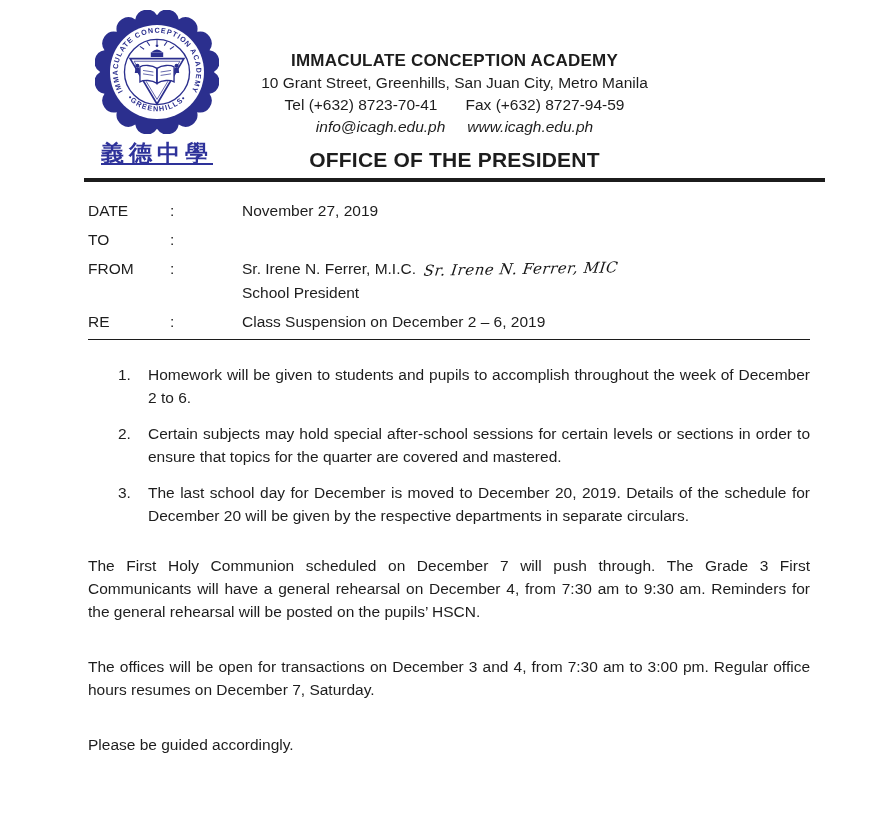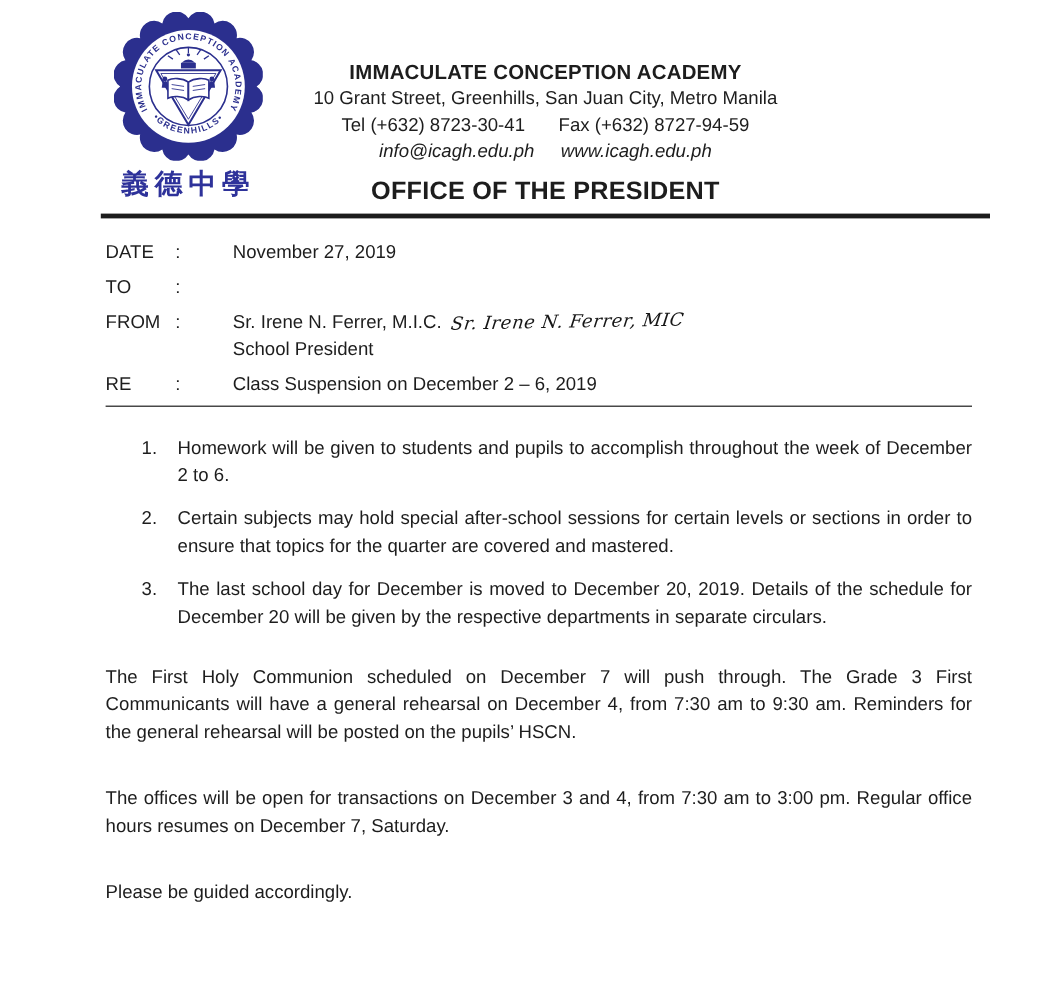--- a/index.html
+++ b/index.html
@@ -24,20 +24,21 @@
   }
   .seal { display: block; margin: 0 auto; }
   .chinese-name {
     margin-top: 4px;
     font-family: "DejaVu Serif", serif;
     font-size: 23px;
     font-weight: bold;
     color: #2e329a;
     letter-spacing: 5px;
     white-space: nowrap;
+    text-decoration: underline;
   }
   .content {
     position: relative;
     margin-left: 84px;
     width: 741px;
   }
   .head-text {
     padding-top: 50px;
     text-align: center;
     font-size: 15.5px;
@@ -62,20 +63,21 @@
   .memo-fields {
     margin: 17px 0 0 4px;
     width: 722px;
     font-size: 15.5px;
     line-height: 23px;
   }
   .memo-row {
     display: grid;
     grid-template-columns: 58px 48px 1fr;
     margin-bottom: 6px;
+    gap: 24px;
   }
   .memo-row .sig-line { white-space: nowrap; }
   .signature {
     display: inline-block;
     margin-left: 8px;
     font-family: "DejaVu Serif", serif;
     font-style: italic;
     font-size: 15px;
     transform: skewX(-8deg) rotate(-1deg);
     letter-spacing: 0.5px;
@@ -174,21 +176,21 @@
       </g>
     </svg>
     <div class="chinese-name">義德中學</div>
   </div>
 
   <div class="content">
     <div class="head-text">
       <div class="school-name">IMMACULATE CONCEPTION ACADEMY</div>
       <div class="address">10 Grant Street, Greenhills, San Juan City, Metro Manila</div>
       <div class="telfax">
-        <span>Tel (+632) 8723-30-41</span><span>Fax (+632) 8727-94-59</span>
+        <span>Tel (+632) 8723-70-41</span><span>Fax (+632) 8727-94-59</span>
       </div>
       <div class="webline">
         <span>info@icagh.edu.ph</span><span>www.icagh.edu.ph</span>
       </div>
       <div class="office-title">OFFICE OF THE PRESIDENT</div>
     </div>
     <div class="thick-rule"></div>
 
     <div class="memo-fields">
       <div class="memo-row">

